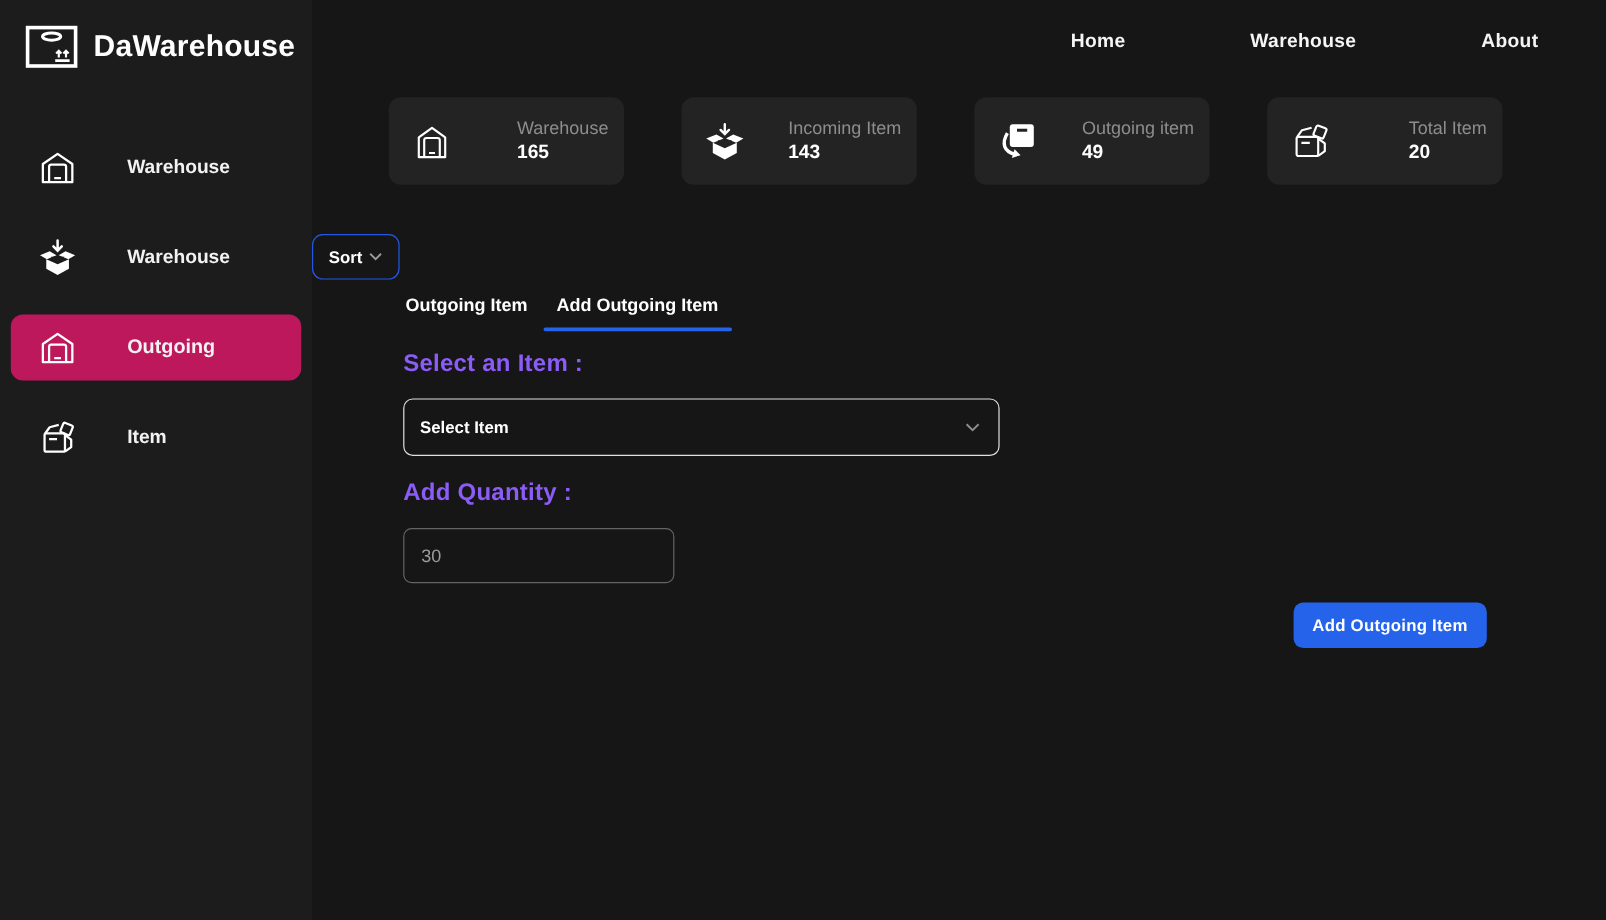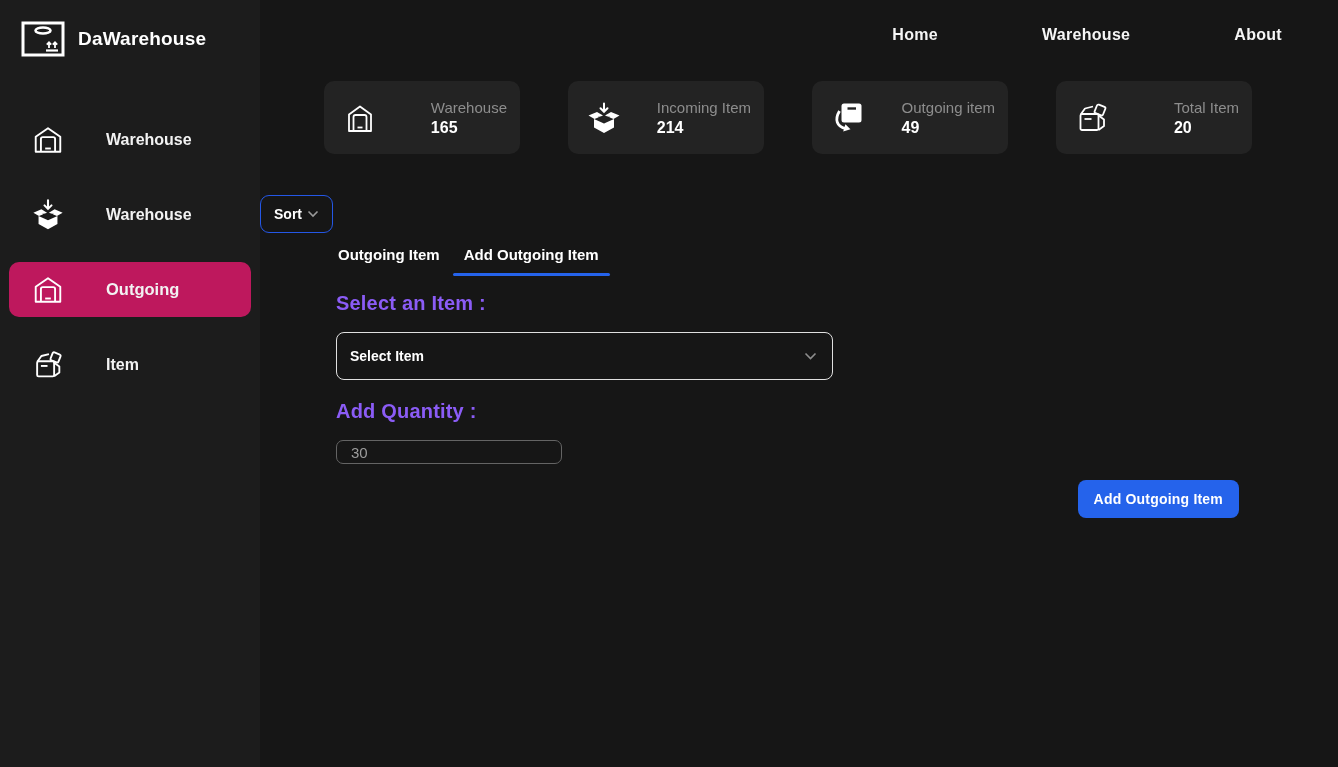--- a/index.html
+++ b/index.html
@@ -19,21 +19,21 @@
     height: 100%;
     background: #1c1c1c;
   }
   .brand {
     display: flex;
     align-items: center;
     gap: 12px;
     padding: 18px 20px 0 20px;
   }
   .brand-name {
-    font-size: 19px;
+    font-size: 25px;
     font-weight: bold;
     letter-spacing: .2px;
   }
   .side-nav {
     margin-top: 52px;
     padding: 0 9px;
     display: flex;
     flex-direction: column;
     gap: 20px;
   }
@@ -157,21 +157,21 @@
     align-items: center;
     justify-content: space-between;
     padding: 0 15px 0 13px;
     cursor: pointer;
     background: transparent;
   }
   .select-value { font-size: 14px; font-weight: bold; color: #fff; }
   .qty-input {
     margin-top: 17px;
     width: 226px;
-    height: 24px;
+    height: 46px;
     background: transparent;
     border: 1px solid #646464;
     border-radius: 7px;
     color: #9c9c9c;
     font-family: inherit;
     font-size: 15px;
     padding: 2px 14px;
     outline: none;
   }
   .submit-row {
@@ -293,21 +293,21 @@
         <svg width="36" height="38" viewBox="0 0 36 36">
           <path d="M18 3.5 V11.5 M14.5 8.3 L18 11.8 L21.5 8.3" fill="none" stroke="#fff" stroke-width="2" stroke-linecap="round"></path>
           <polygon points="8,19 18,23.5 28,19 28,27.5 18,33 8,27.5" fill="#fff"></polygon>
           <polygon points="8.5,19 2.5,15.5 11,12 17,15.5" fill="#fff"></polygon>
           <polygon points="27.5,19 33.5,15.5 25,12 19,15.5" fill="#fff"></polygon>
           <polygon points="12,16.8 24,16.8 18,23.2" fill="#232323"></polygon>
         </svg>
       </span>
       <div class="stat-text">
         <span class="stat-label">Incoming Item</span>
-        <span class="stat-value">214</span>
+        <span class="stat-value">143</span>
       </div>
     </div>
 
     <div class="stat-card">
       <span class="side-icon" style="width:38px;height:40px">
         <svg width="36" height="38" viewBox="0 0 36 36">
           <rect x="11.5" y="3.5" width="20" height="19" rx="2.5" fill="#fff"></rect>
           <line x1="17.5" y1="8.5" x2="26" y2="8.5" stroke="#232323" stroke-width="2.4"></line>
           <path d="M9.5 11 C4.5 19.5 6.5 26.5 16 28.6" fill="none" stroke="#fff" stroke-width="2.8"></path>
           <polygon points="20.5,29.3 13.2,31.6 15.4,24.3" fill="#fff"></polygon>

